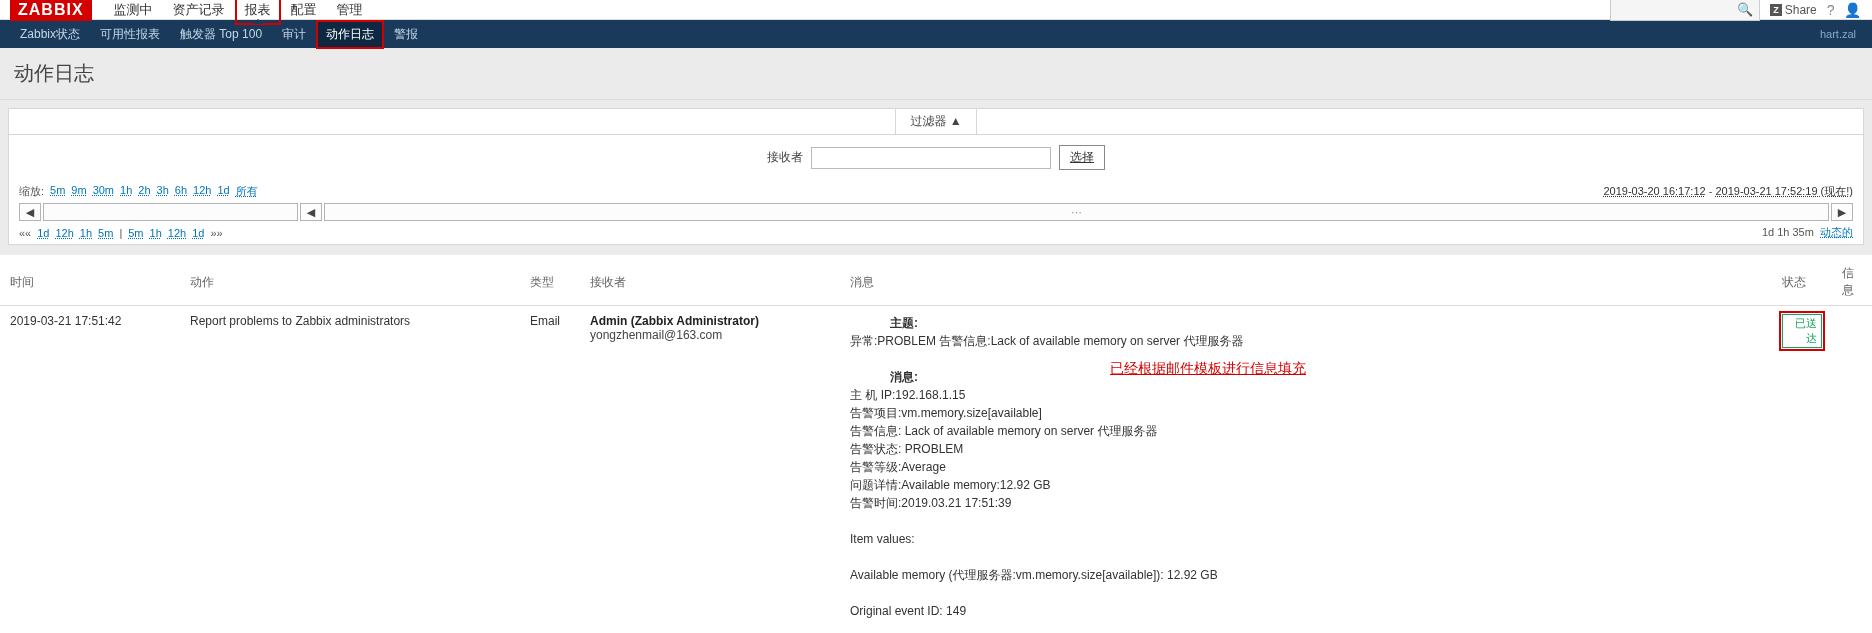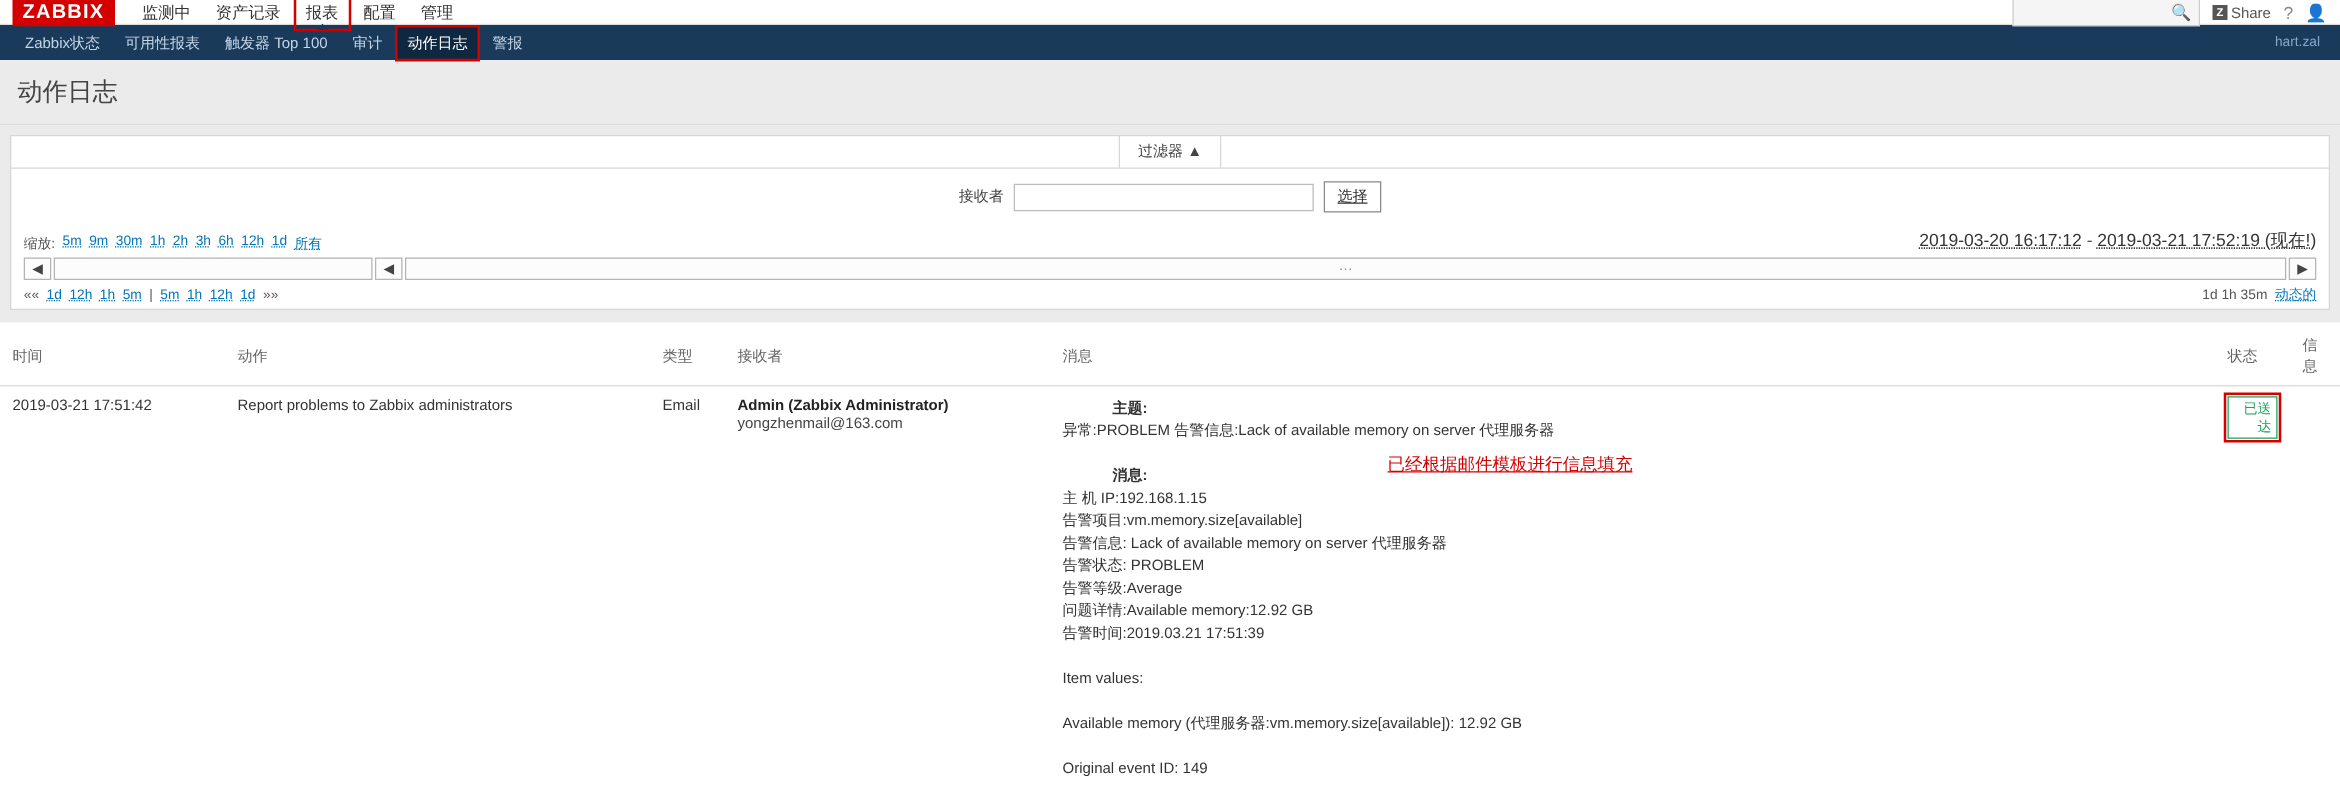--- a/index.html
+++ b/index.html
@@ -40,21 +40,21 @@
     .filter-input { width: 240px; height: 22px; border: 1px solid #bbb; padding: 0 4px; }
     .btn { border: 1px solid #888; background: #fff; color: #333; padding: 3px 10px; font-size: 12px; cursor: pointer; text-decoration: underline; }
     .btn.primary { background: #0275b8; border-color: #0275b8; color: #fff; }
     .filter-btns { display: flex; justify-content: center; gap: 8px; margin-top: 10px; }
     
     
     .zoom-row { display: flex; align-items: flex-end; padding: 6px 10px 4px; font-size: 11px; color: #555; }
     .zoom-label { margin-right: 6px; }
     .zoom-links { display: flex; gap: 6px; }
     .zoom-link { color: #0275b8; text-decoration: underline dotted; cursor: pointer; }
-    .time-range { margin-left: auto; font-size: 14px; }
+    .time-range { margin-left: auto; font-size: 11px; }
     .time-range .tr-a { color: #333; text-decoration: underline dotted; cursor: pointer; }
     
     
     .timeline { display: flex; padding: 0 10px; gap: 2px; }
     .tl-box { border: 1px solid #b4b4b4; height: 18px; background: #fcfcfc; }
     .tl-nav { width: 22px; text-align: center; line-height: 16px; font-size: 11px; color: #444; cursor: pointer; }
     .tl-small { width: 255px; }
     .tl-mid { flex: 1; text-align: center; color: #888; font-size: 11px; line-height: 16px; }
     
     

